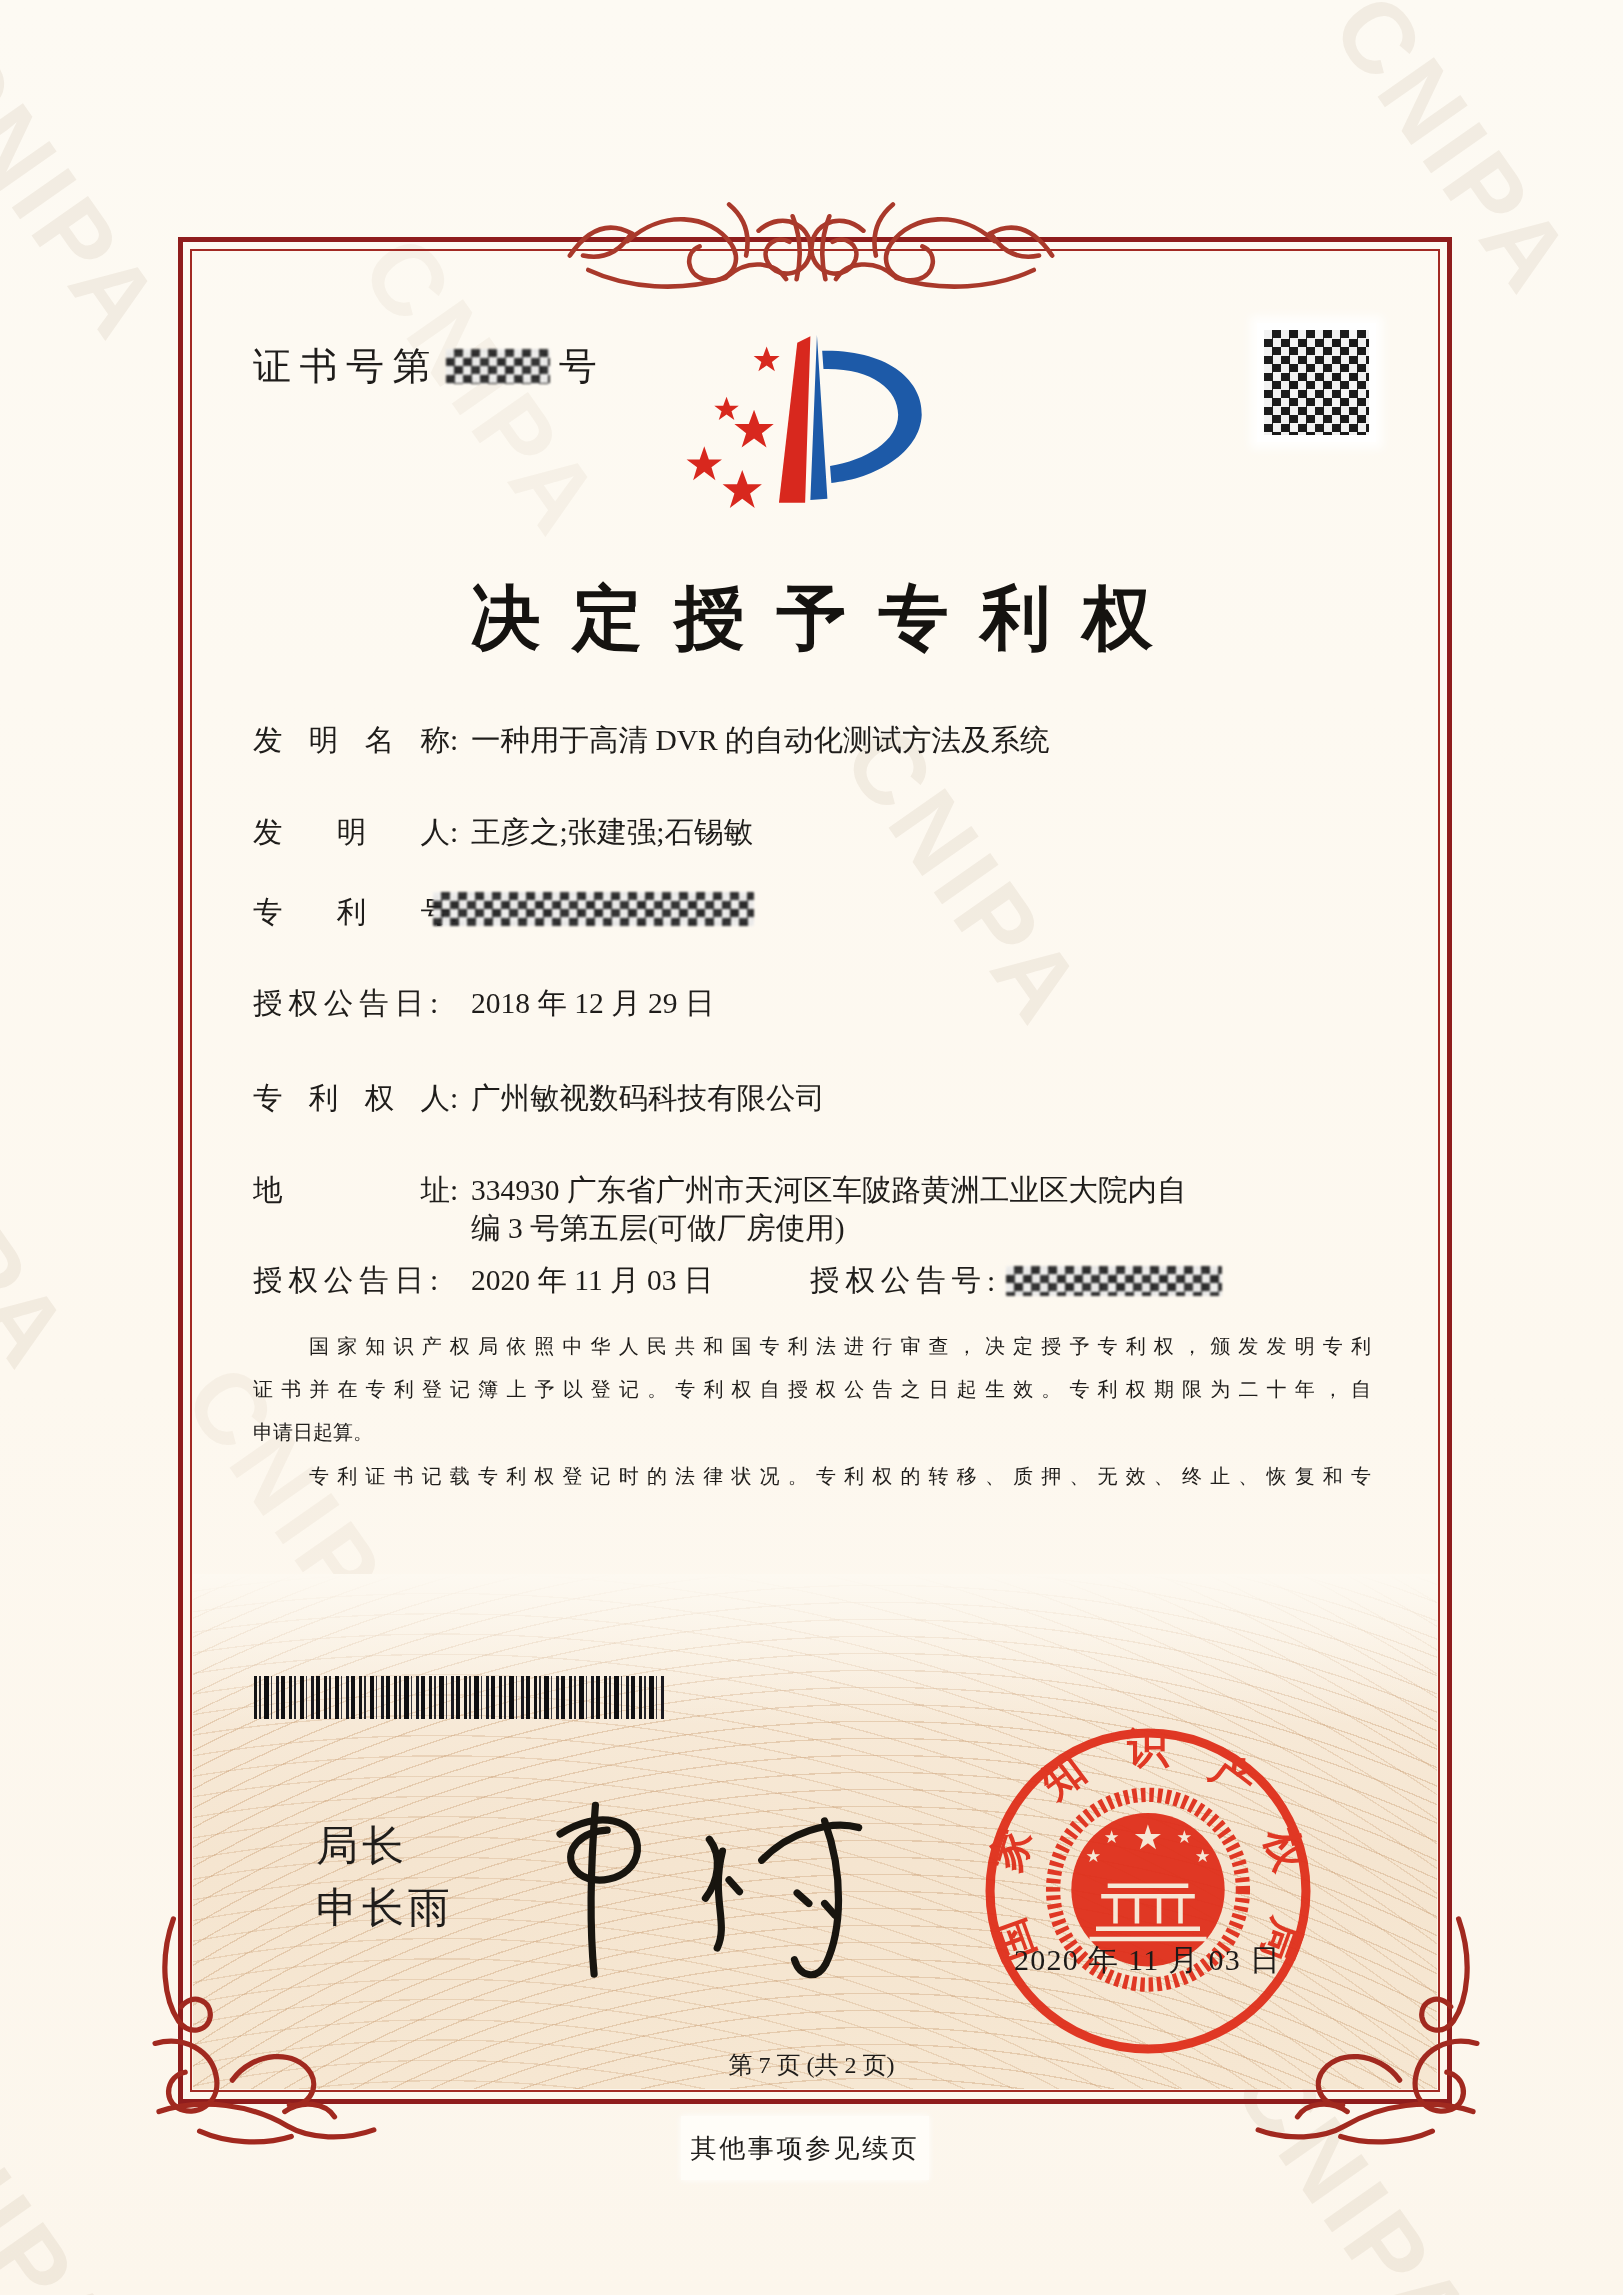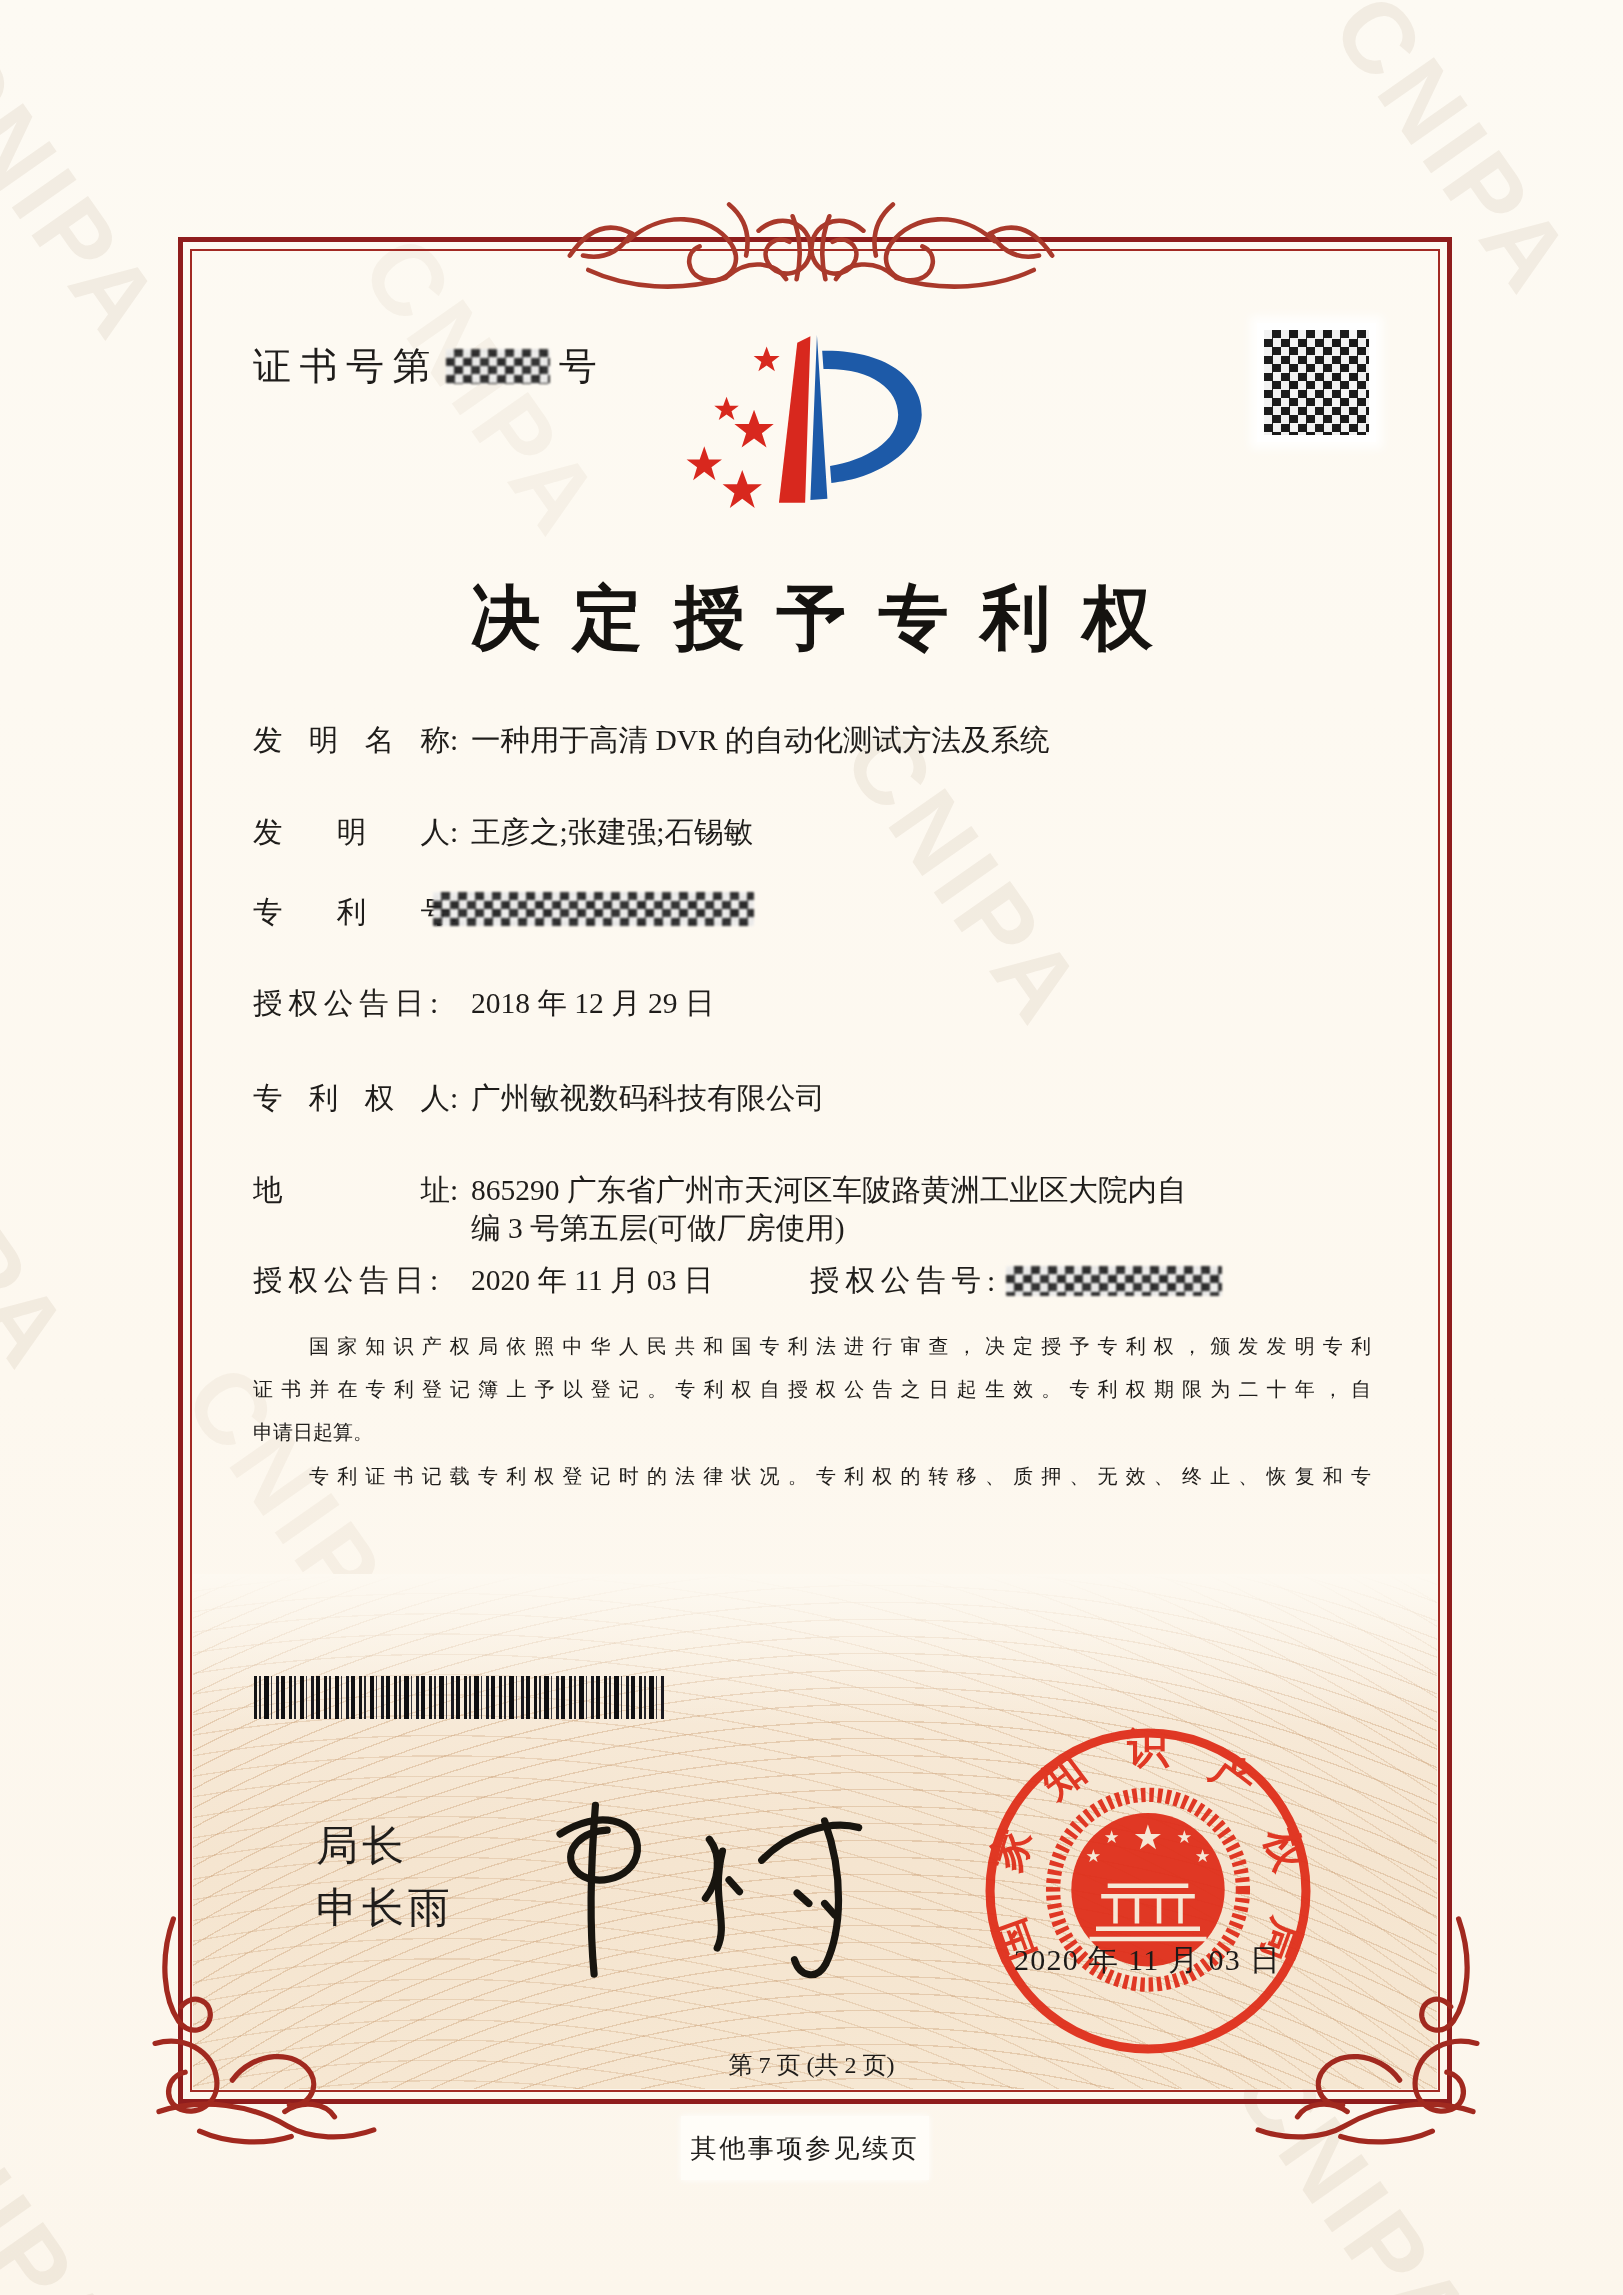--- a/index.html
+++ b/index.html
@@ -247,21 +247,21 @@
         <i>人</i>
       </span><span>:</span>
     <span class="val">广州敏视数码科技有限公司</span>
   </div>
 
   <div class="row" style="top:1171px;">
     <span class="lb">
         <i>地</i>
         <i>址</i>
       </span><span>:</span>
-    <span class="val">865290 广东省广州市天河区车陂路黄洲工业区大院内自</span>
+    <span class="val">334930 广东省广州市天河区车陂路黄洲工业区大院内自</span>
     <span class="val2">编 3 号第五层(可做厂房使用)</span>
   </div>
 
   <div class="row" style="top:1261px;">
     <span class="ls9">授权公告日</span><span>:</span>
     <span class="val">2020 年 11 月 03 日</span>
     <span class="pair2">
       <span class="ls9">授权公告号</span>
         <span>:</span>
       <span class="redact rd-grantno"></span>

